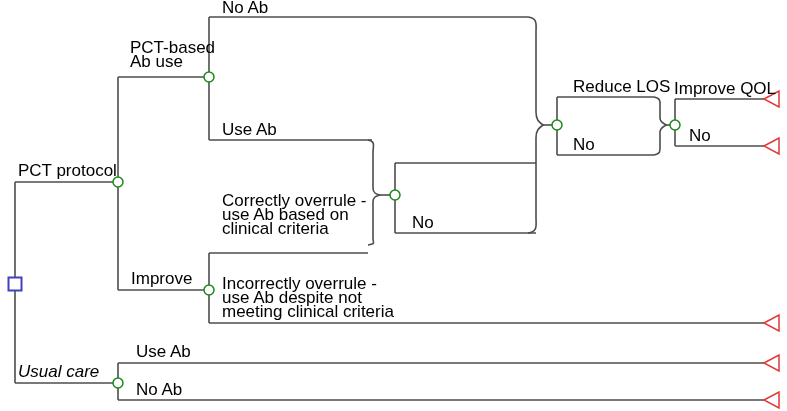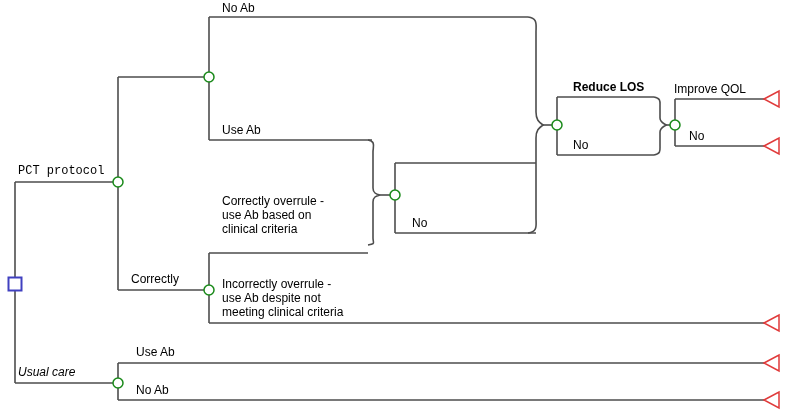--- a/index.html
+++ b/index.html
@@ -21,21 +21,21 @@
   #tree-svg {
     position: absolute;
     left: 0;
     top: 0;
     width: 787px;
     height: 411px;
   }
   .tree-label {
     position: absolute;
     font-family: "Liberation Sans", sans-serif;
-    font-size: 12px;
+    font-size: 17px;
     line-height: 14px;
     color: #000000;
     white-space: pre;
     letter-spacing: 0px;
   }
 </style>
 </head>
 <body>
 
 <div id="tree-canvas">
@@ -105,43 +105,45 @@
       <circle cx="118" cy="182" r="5"></circle>
       <circle cx="118" cy="383" r="5"></circle>
       <circle cx="209" cy="77" r="5"></circle>
       <circle cx="209" cy="290" r="5"></circle>
       <circle cx="395" cy="195" r="5"></circle>
       <circle cx="557" cy="125" r="5"></circle>
       <circle cx="675" cy="125" r="5"></circle>
     </g>
   </svg>
 
-  <div class="tree-label" style="left:18px; top:164px;font-family:Liberation Mono, monospace;">PCT protocol</div>
+  <div class="tree-label" style="left:18px; top:164px;">PCT protocol</div>
 
   <div class="tree-label" style="left:18px; top:365px;font-style:italic;">Usual care</div>
 
+  <div class="tree-label" style="left:130px; top:41px;">PCT-based
+Ab use</div>
 
-  <div class="tree-label" style="left:131px; top:272px;">Correctly</div>
+  <div class="tree-label" style="left:131px; top:272px;">Improve</div>
 
   <div class="tree-label" style="left:222px; top:1px;">No Ab</div>
 
   <div class="tree-label" style="left:222px; top:123px;">Use Ab</div>
 
   <div class="tree-label" style="left:222px; top:194px;">Correctly overrule -
 use Ab based on
 clinical criteria</div>
 
   <div class="tree-label" style="left:222px; top:277px;">Incorrectly overrule -
 use Ab despite not
 meeting clinical criteria</div>
 
 
   <div class="tree-label" style="left:412px; top:216px;">No</div>
 
-  <div class="tree-label" style="left:573px; top:80px;font-weight:bold;">Reduce LOS</div>
+  <div class="tree-label" style="left:573px; top:80px;">Reduce LOS</div>
 
   <div class="tree-label" style="left:573px; top:138px;">No</div>
 
   <div class="tree-label" style="left:674px; top:82px;text-align:right;">Improve QOL</div>
 
   <div class="tree-label" style="left:689px; top:129px;">No</div>
 
   <div class="tree-label" style="left:136px; top:345px;">Use Ab</div>
 
   <div class="tree-label" style="left:136px; top:383px;">No Ab</div>

